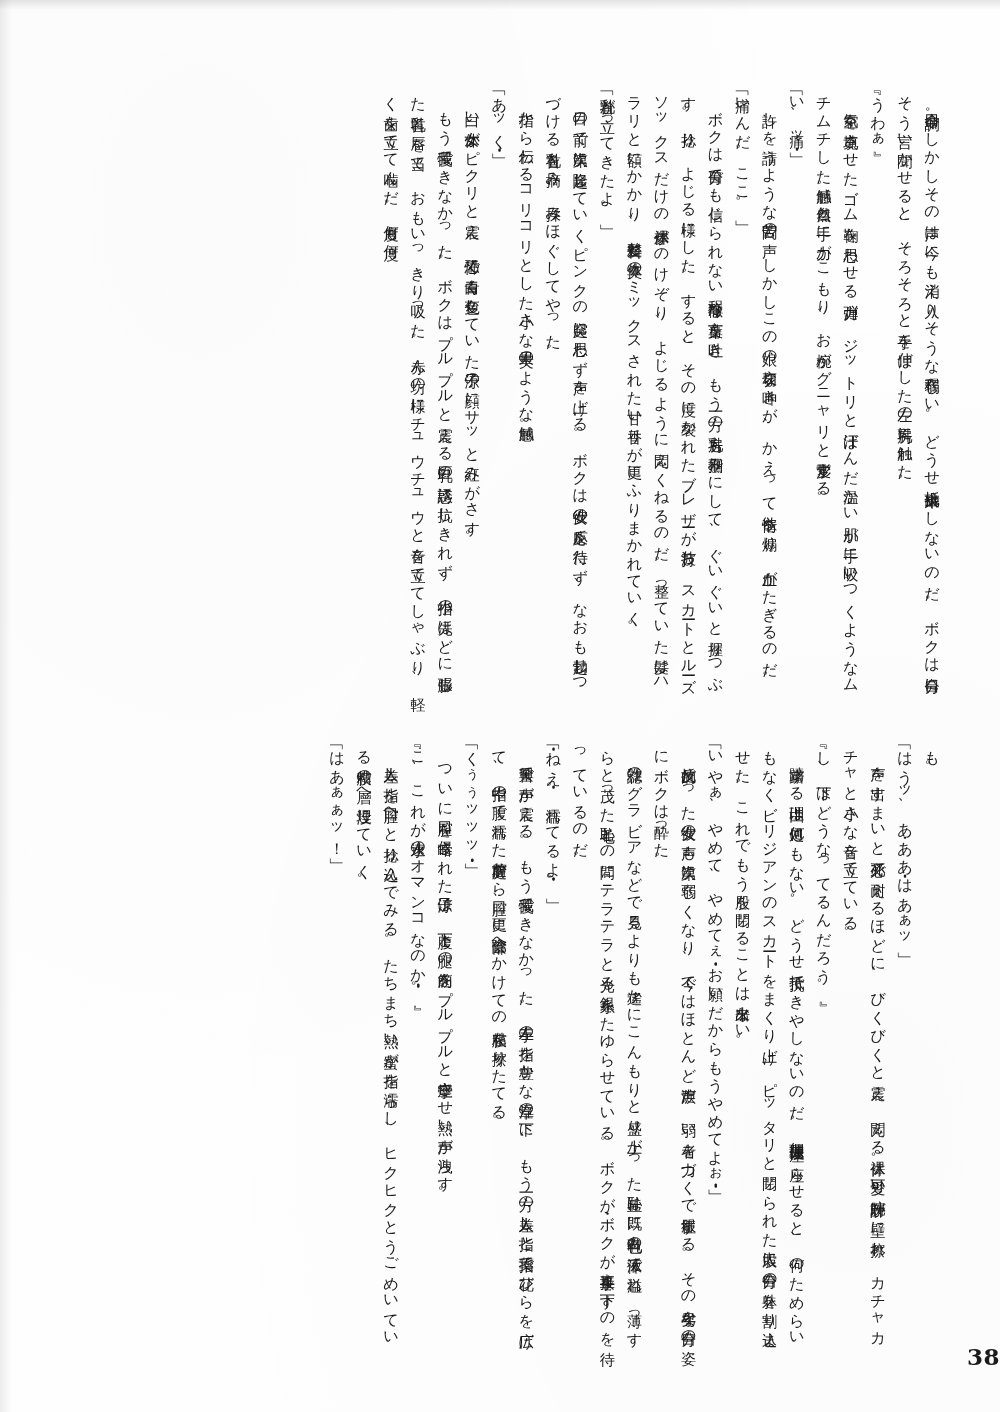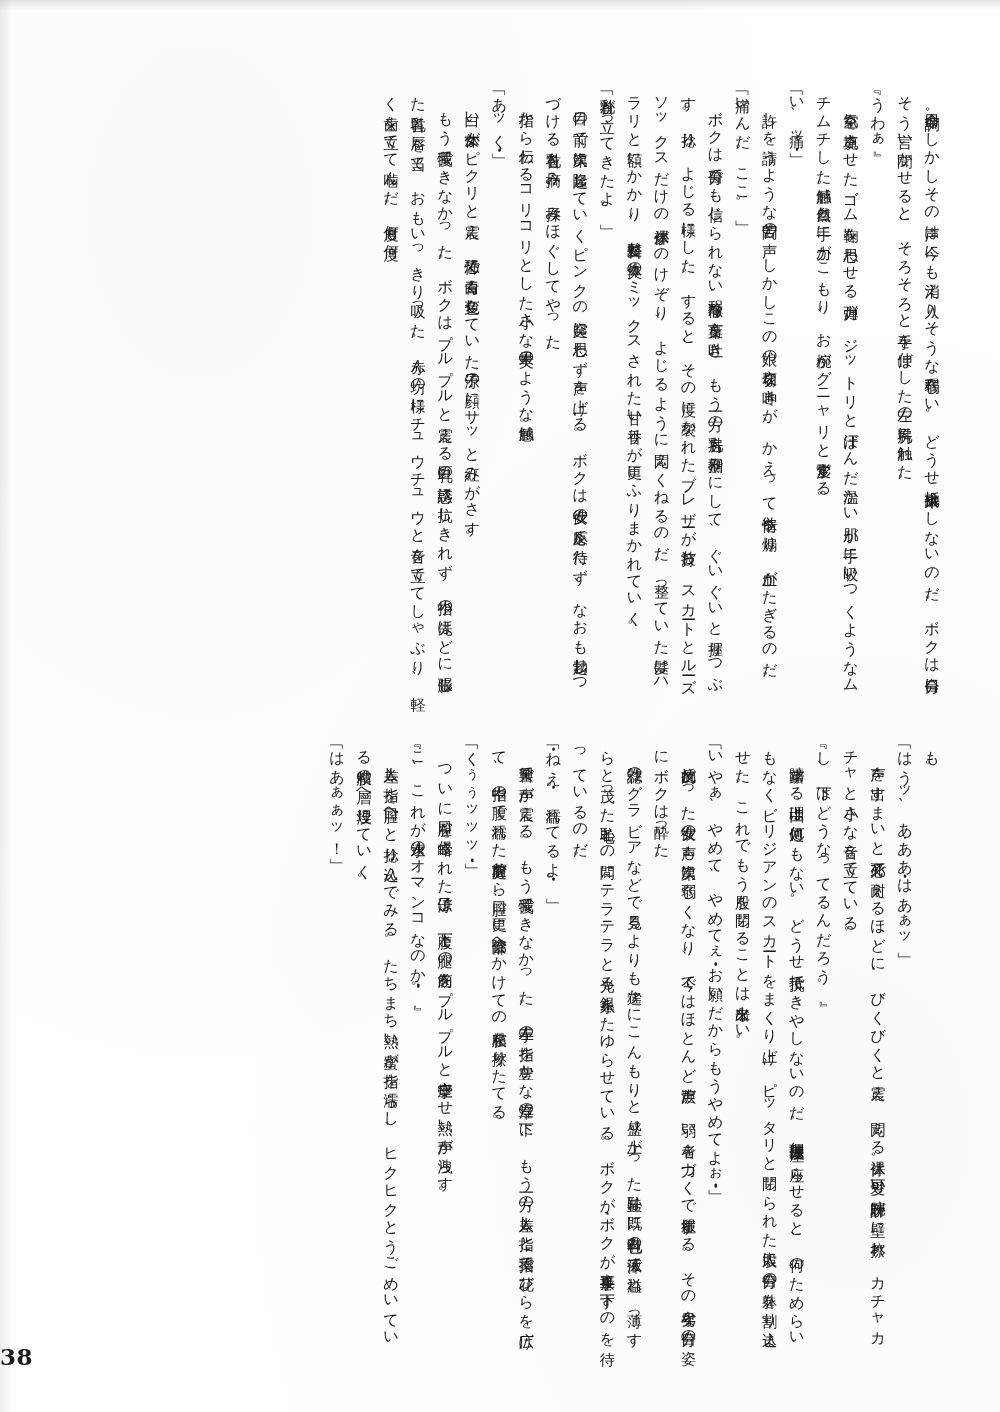--- a/index.html
+++ b/index.html
@@ -78,21 +78,21 @@
   .para.dialogue {
     text-indent: 0;
   }
 
   
   .folio {
     position: absolute;
     left: 0;
     right: 0;
     bottom: 42px;
-    text-align: left;
+    text-align: right;
     font-family: "DejaVu Serif", "Liberation Serif", serif;
     font-size: 23px;
     font-weight: 700;
     color: #1b1b1b;
     letter-spacing: 0.02em;
   }
 
   
   .speckle {
     position: absolute;

